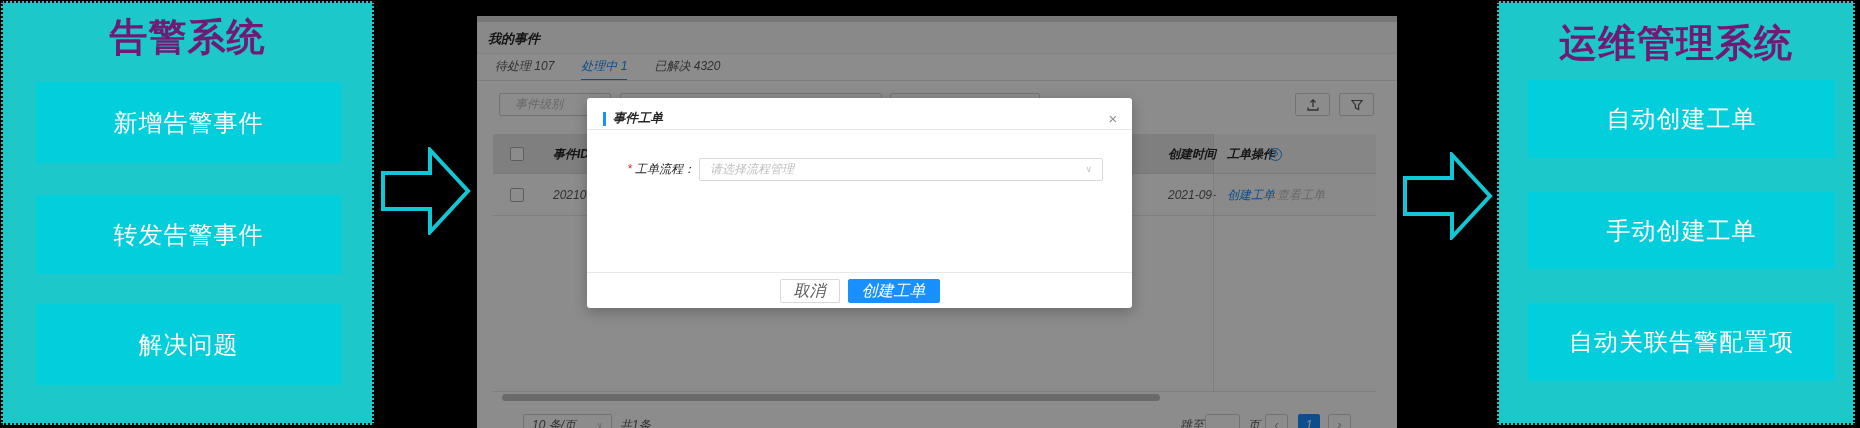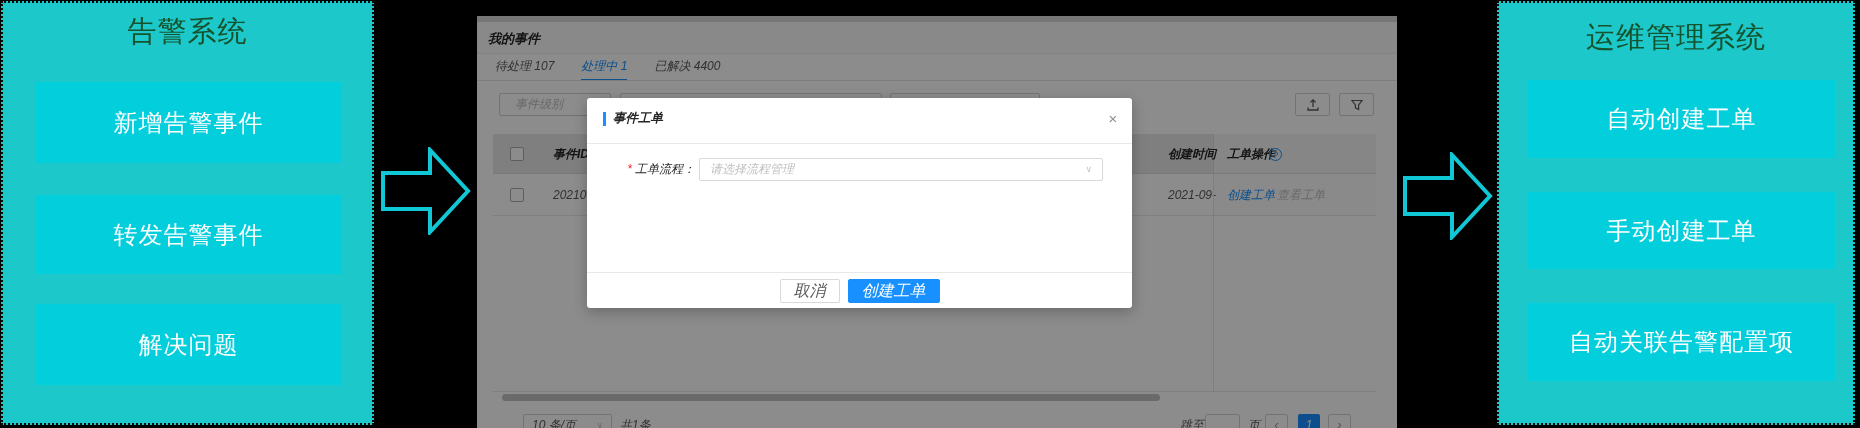--- a/index.html
+++ b/index.html
@@ -4,21 +4,21 @@
 <style>
   html,body{margin:0;padding:0;background:#000;}
   #stage{
     position:relative;width:1860px;height:428px;background:#000;overflow:hidden;
     font-family:"Liberation Sans","DejaVu Sans",sans-serif;
   }
   
   .panel{position:absolute;top:1px;height:424px;background:#1cc8ca;border:2px dotted #0b0b0b;box-sizing:border-box;}
   .panel-left{left:1px;width:373px;}
   .panel-right{left:1497px;width:358px;}
-  .panel-title{text-align:center;font-size:29px;font-weight:normal;color:#14532d;letter-spacing:1px;}
+  .panel-title{text-align:center;font-size:38px;font-weight:bold;color:#701a75;letter-spacing:1px;}
   .panel-left .panel-title{padding-top:9px;}
   .panel-right .panel-title{padding-top:15px;}
   .pbox{position:absolute;background:#03cedc;color:#fff;font-size:24px;display:flex;align-items:center;justify-content:center;letter-spacing:1px;}
   .panel-left .pbox{left:33px;width:305px;}
   .panel-right .pbox{left:29px;width:307px;}
   .pl1{top:79px;height:81px;} .pl2{top:192px;height:79px;} .pl3{top:301px;height:81px;}
   .pr1{top:77px;height:78px;} .pr2{top:189px;height:77px;} .pr3{top:300px;height:78px;}
   
   .arrow{position:absolute;}
   .arrow1{left:380px;top:147px;} .arrow2{left:1402px;top:152px;}
@@ -61,21 +61,21 @@
   .pg-total{left:143px;top:398px;line-height:23px;}
   .pg-jump-label{left:703px;top:398px;line-height:23px;}
   .pg-jump-input{left:728px;top:398px;width:35px;cursor:text;}
   .pg-page-label{left:771px;top:398px;line-height:23px;}
   .pg-prev{left:788px;top:398px;width:23px;text-align:center;color:#8c8c8c;cursor:pointer;}
   .pg-cur{left:821px;top:398px;width:22px;height:23px;line-height:23px;text-align:center;background:#1890ff;color:#fff;border-radius:2px;cursor:pointer;}
   .pg-next{left:851px;top:398px;width:23px;text-align:center;color:#8c8c8c;cursor:pointer;}
   
   .dim{position:absolute;left:0;top:0;width:920px;height:428px;background:rgba(0,0,0,0.45);z-index:5;}
   .modal{position:absolute;left:110px;top:82px;width:545px;height:210px;background:#fff;border-radius:3px;box-shadow:0 4px 14px rgba(0,0,0,0.25);z-index:6;}
-  .modal-head{position:absolute;left:0;top:0;width:100%;height:46px;border-bottom:1px solid #e8e8e8;box-sizing:border-box;}
+  .modal-head{position:absolute;left:0;top:0;width:100%;height:32px;border-bottom:1px solid #e8e8e8;box-sizing:border-box;}
   .modal-bar{position:absolute;left:16px;top:14px;width:3px;height:14px;background:#1890ff;}
   .modal-title{position:absolute;left:26px;top:0;line-height:41px;font-weight:bold;color:#262626;font-size:12.5px;}
   .modal-close{position:absolute;right:15px;top:0;line-height:41px;font-size:15px;color:#8c8c8c;cursor:pointer;}
   .form-label{position:absolute;left:0;top:60px;width:108px;height:23px;line-height:23px;text-align:right;color:#262626;}
   .req{color:#f5222d;margin-right:3px;}
   .select{position:absolute;left:112px;top:60px;width:404px;height:23px;border:1px solid #d9d9d9;border-radius:2px;box-sizing:border-box;line-height:21px;padding-left:10px;color:#bfbfbf;cursor:pointer;}
   .select .chev{position:absolute;right:10px;top:0;color:#c0c4cc;font-size:9px;}
   .modal-foot{position:absolute;left:0;top:174px;width:100%;height:36px;border-top:1px solid #e8e8e8;box-sizing:border-box;display:flex;align-items:center;justify-content:center;gap:8px;}
   .btn{height:24px;line-height:22px;border-radius:2px;box-sizing:border-box;padding:0 13px;font-size:16px;cursor:pointer;}
   .btn-cancel{background:#fff;border:1px solid #d9d9d9;color:#595959;}
@@ -101,21 +101,21 @@
   <div class="screen">
     <div class="abs top-strip"></div>
 
     <div class="abs app-header">
       <div class="app-title">我的事件</div>
     </div>
 
     <div class="abs tabs">
       <div class="tab">待处理 107</div>
       <div class="tab active">处理中 1</div>
-      <div class="tab">已解决 4400</div>
+      <div class="tab">已解决 4320</div>
     </div>
     <div class="abs tabs-border"></div>
 
     <div class="abs fbox flt1">事件级别</div>
     <div class="abs fbox flt2"></div>
     <div class="abs fbox flt3"></div>
 
     <div class="abs iconbtn btn-export">
       <svg width="14" height="14" viewBox="0 0 14 14">
         <path d="M7 9 L7 2 M4.4 4.4 L7 1.8 L9.6 4.4" fill="none" stroke="#595959" stroke-width="1.3"></path>

